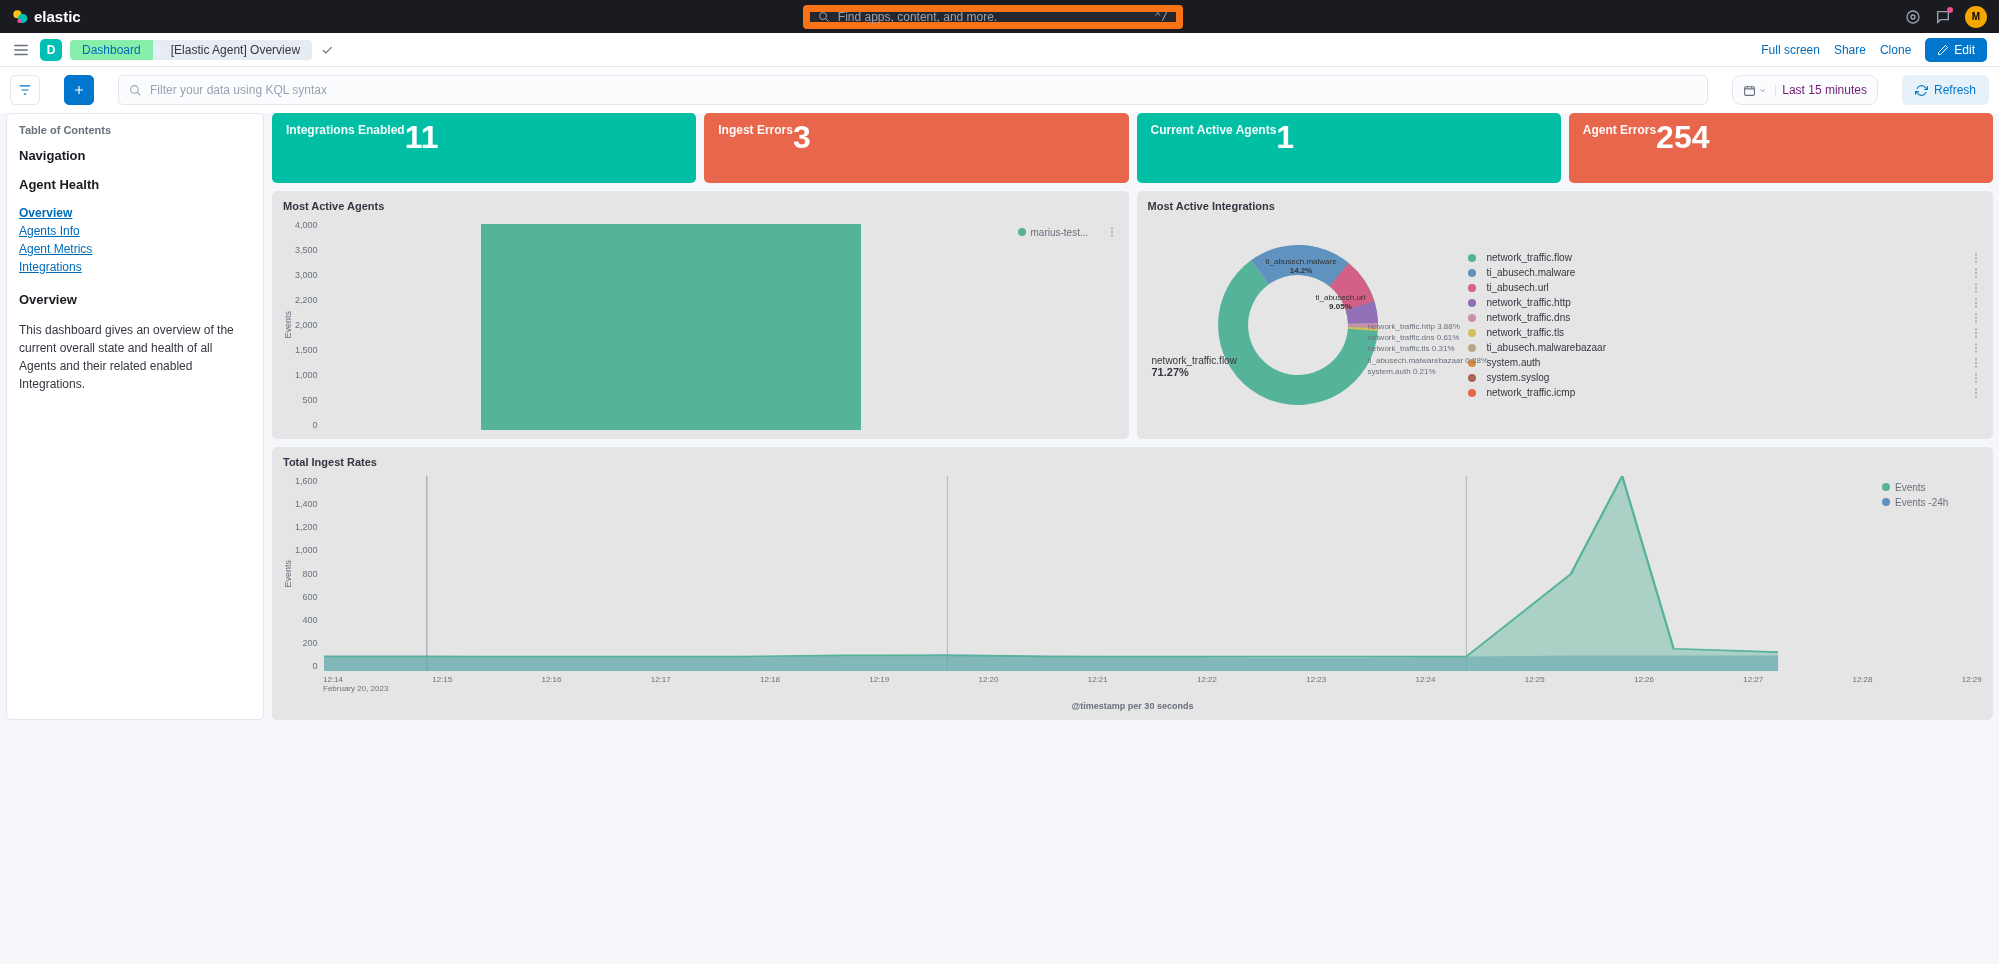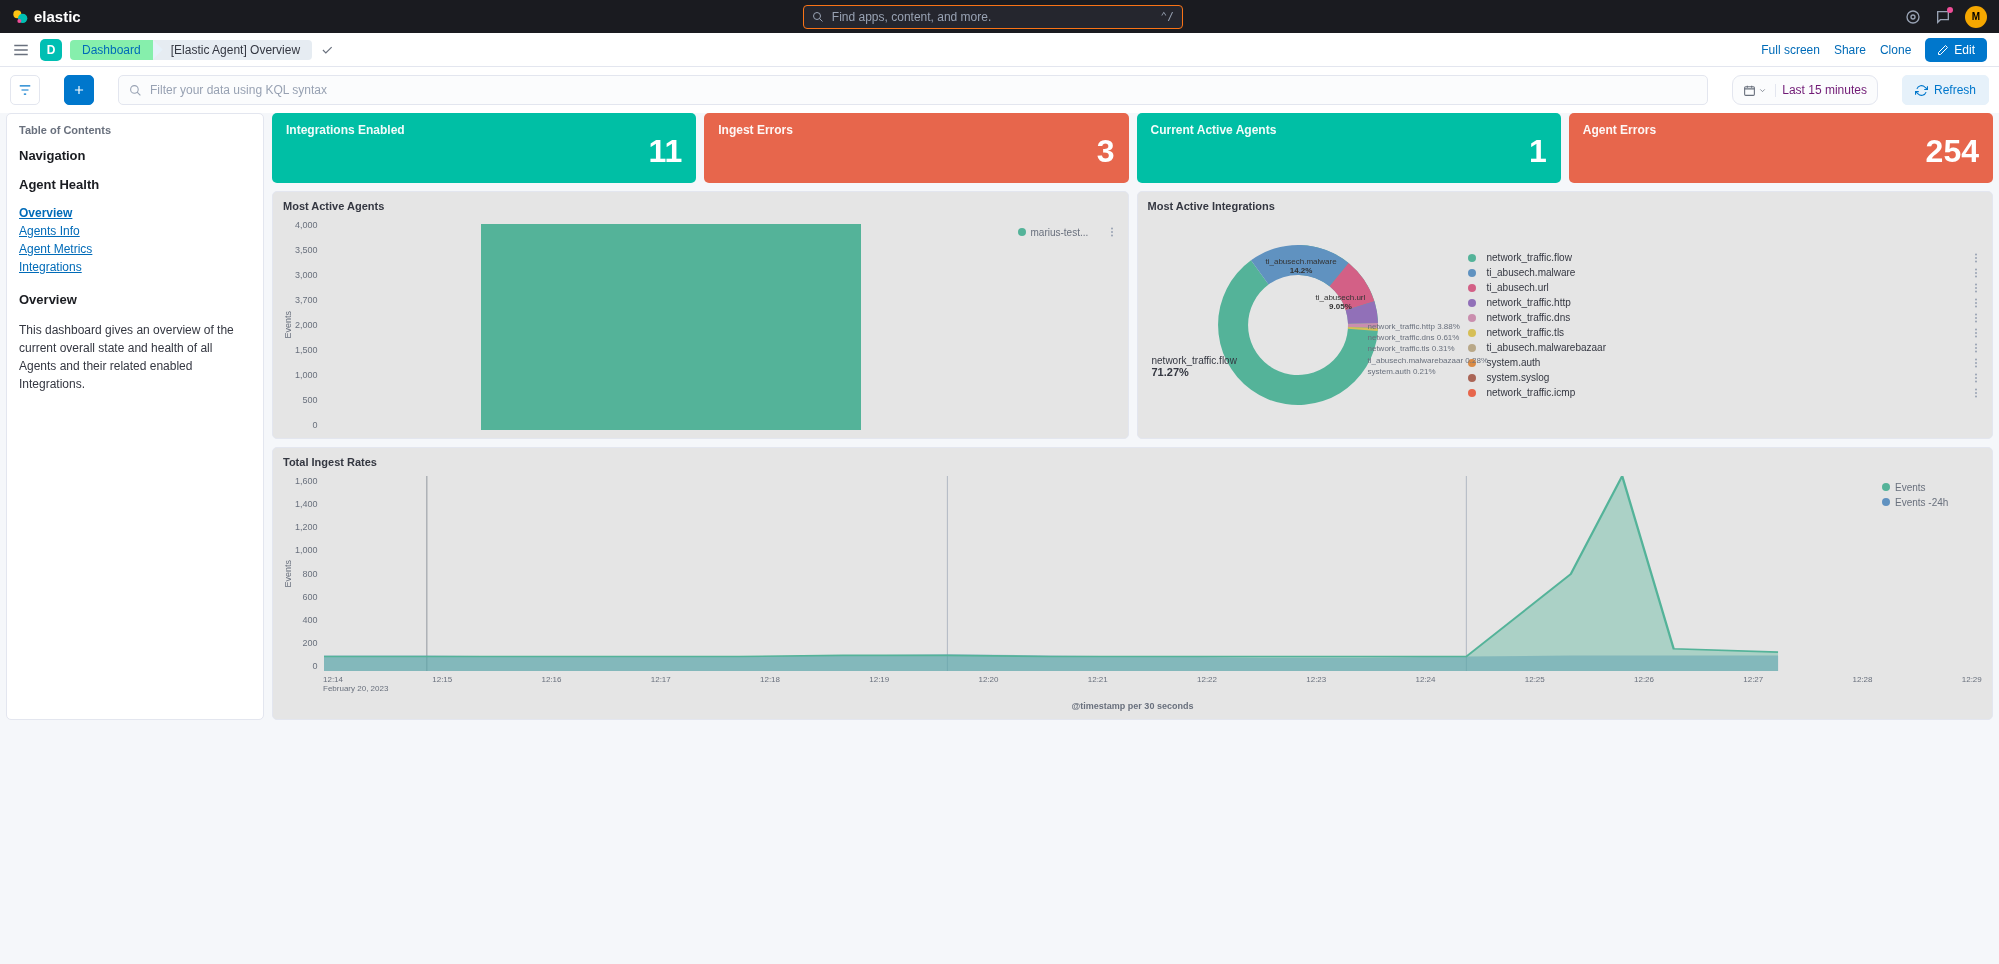--- a/index.html
+++ b/index.html
@@ -3,21 +3,21 @@
 <meta charset="utf-8">
 <style>
 * { box-sizing: border-box; margin: 0; padding: 0; }
 body { font-family: -apple-system, BlinkMacSystemFont, "Segoe UI", Helvetica, Arial, sans-serif; background: #f5f7fa; color: #343741; font-size: 12px; }
 
 
 .top-header { background: #1a1b20; height: 33px; display: flex; align-items: center; padding: 0 12px; color: #fff; }
 .top-header .logo { display: flex; align-items: center; gap: 6px; font-size: 15px; font-weight: 600; }
 .top-header .logo-icon { width: 16px; height: 16px; }
 .top-header .search-wrap { flex: 1; display: flex; justify-content: center; }
-.top-header .search-box { background: #25262e; border: 1px solid #f97316; border-radius: 4px; width: 380px; height: 24px; display: flex; align-items: center; padding: 0 8px; gap: 8px; color: #98a2b3; font-size: 12px; }
+.top-header .search-box { background: #25262e; border: 7px solid #f97316; border-radius: 4px; width: 380px; height: 24px; display: flex; align-items: center; padding: 0 8px; gap: 8px; color: #98a2b3; font-size: 12px; }
 .top-header .right-icons { display: flex; align-items: center; gap: 14px; }
 .top-header .avatar { width: 22px; height: 22px; border-radius: 50%; background: #f5a700; display: flex; align-items: center; justify-content: center; font-size: 10px; font-weight: 600; color: #000; }
 .top-header .icon { width: 16px; height: 16px; color: #98a2b3; cursor: pointer; }
 .top-header .notif { position: relative; }
 .top-header .notif::after { content: ''; position: absolute; top: -2px; right: -2px; width: 6px; height: 6px; background: #f04e98; border-radius: 50%; }
 
 
 .breadcrumb-bar { background: #fff; height: 34px; display: flex; align-items: center; padding: 0 12px; border-bottom: 1px solid #e3e6ef; }
 .hamburger { width: 18px; height: 18px; margin-right: 10px; cursor: pointer; color: #69707d; }
 .space-badge { width: 22px; height: 22px; border-radius: 5px; background: #00bfb3; color: #fff; display: flex; align-items: center; justify-content: center; font-weight: 700; font-size: 12px; margin-right: 8px; }
@@ -45,21 +45,21 @@
 .main { display: flex; gap: 8px; padding: 0 6px 8px 0; }
 .sidebar { width: 258px; background: #fff; border: 1px solid #e3e6ef; border-radius: 5px; padding: 10px 12px; margin: 0 0 0 6px; font-size: 12.5px; }
 .sidebar .toc-label { font-size: 11px; color: #69707d; margin-bottom: 12px; font-weight: 600; }
 .sidebar h4 { font-size: 13px; font-weight: 700; margin-bottom: 14px; margin-top: 6px; color: #1a1c21; }
 .sidebar a { display: block; color: #006bb8; text-decoration: underline; font-size: 12px; margin-bottom: 4px; cursor: pointer; }
 .sidebar a.current { font-weight: 700; }
 .sidebar p { font-size: 12px; line-height: 1.5; color: #343741; margin-top: 8px; }
 
 .content { flex: 1; display: flex; flex-direction: column; gap: 8px; }
 .stats-row { display: flex; gap: 8px; }
-.stat-card { flex: 1; border-radius: 5px; padding: 10px 14px; height: 70px; display: flex; flex-direction: column; color: #fff; }
+.stat-card { flex: 1; border-radius: 5px; padding: 10px 14px; height: 70px; display: flex; flex-direction: row; color: #fff; }
 .stat-card.green { background: #00bfa5; }
 .stat-card.red { background: #e7664c; }
 .stat-card .stat-title { font-size: 12px; font-weight: 600; opacity: 0.95; }
 .stat-card .stat-val { font-size: 32px; font-weight: 700; text-align: right; margin-top: -4px; }
 
 .charts-row { display: flex; gap: 8px; }
 .panel { background: #e5e5e5; border: 1px solid #e3e6ef; border-radius: 5px; padding: 8px 10px; }
 .panel-title { font-size: 11px; font-weight: 700; color: #343741; margin-bottom: 8px; }
 .half { flex: 1; }
 
@@ -234,21 +234,21 @@
     <div class="charts-row">
 
       <div class="panel half">
         <div class="panel-title">Most Active Agents</div>
         <div class="bar-chart">
           <span class="y-axis-label">Events</span>
           <div class="y-axis">
             <span>4,000</span>
               <span>3,500</span>
               <span>3,000</span>
-              <span>3,700</span>
+              <span>2,200</span>
               <span>2,000</span>
               <span>1,500</span>
               <span>1,000</span>
               <span>500</span>
               <span>0</span>
           </div>
           <div class="bar-body">
             <div class="bar"></div>
           </div>
           <div class="bar-legend">

